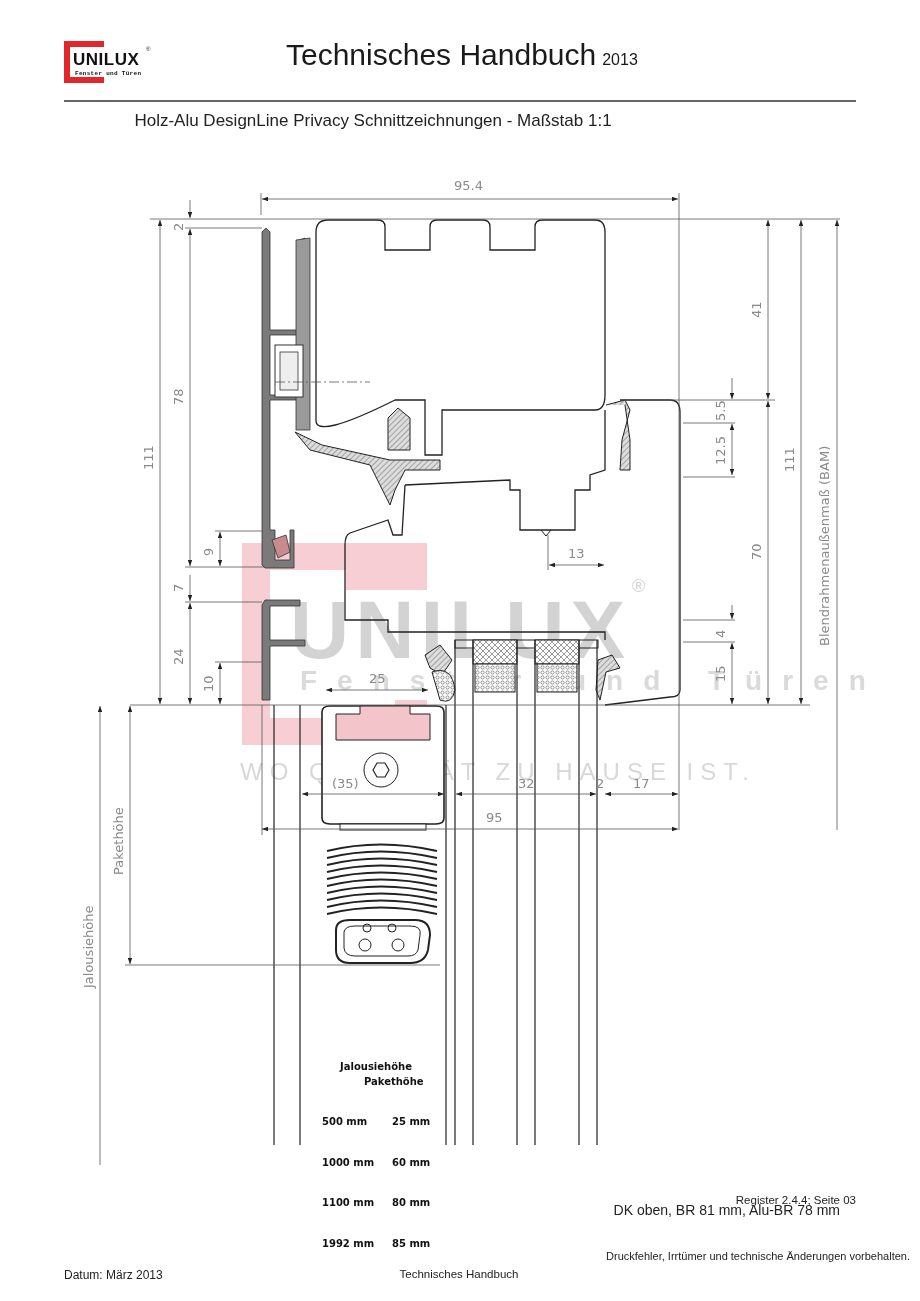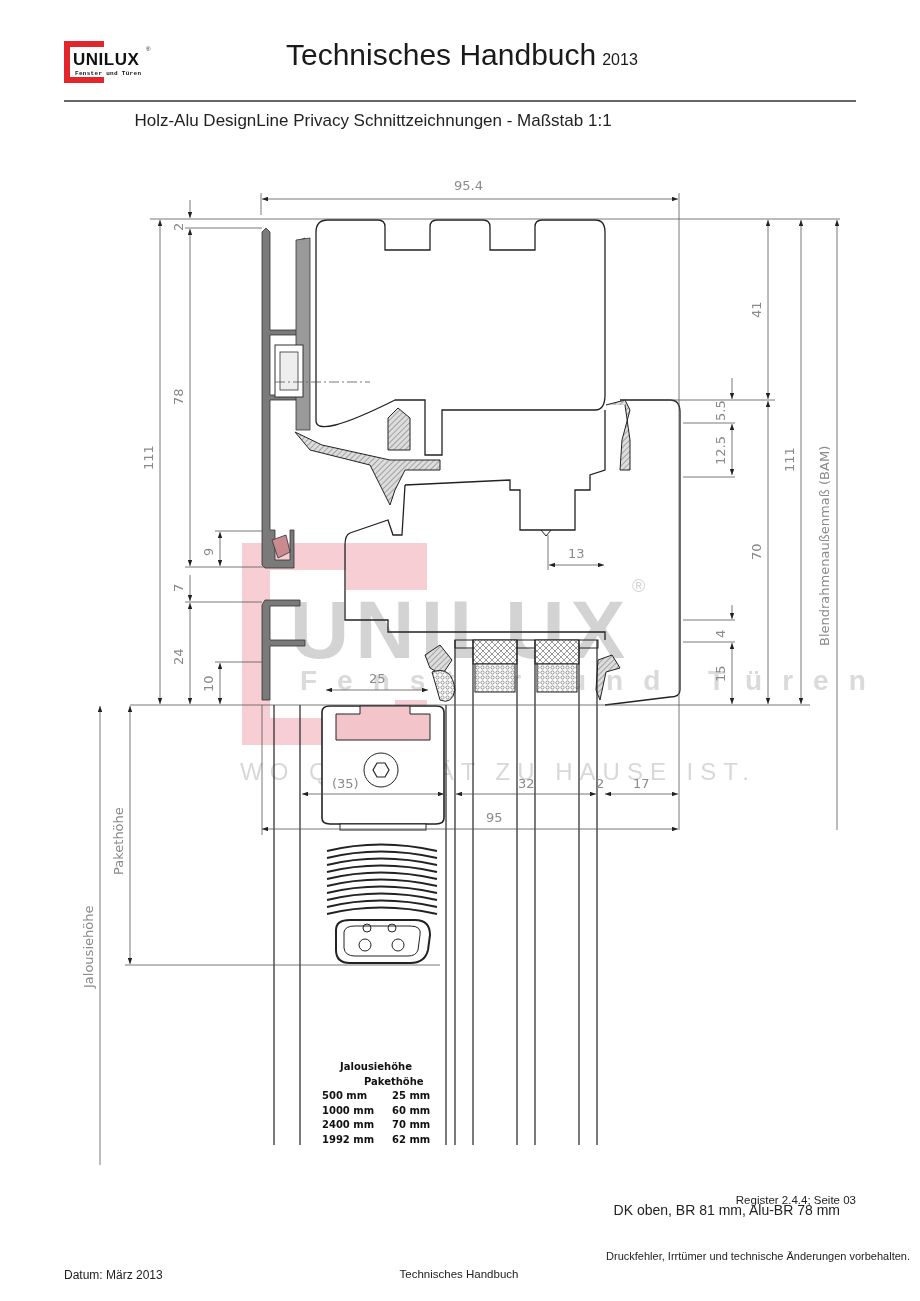--- a/index.html
+++ b/index.html
@@ -11,21 +11,21 @@
   .logo .reg { position:absolute; left:82px; top:5px; font-size:6px; }
   .logo .tag { position:absolute; left:11px; top:29px; font-family:"Liberation Mono", monospace; font-size:6px; font-weight:bold; letter-spacing:0.3px; color:#111; white-space:nowrap; }
   .title { position:absolute; left:278px; top:38px; font-size:30px; color:#1a1a1a; white-space:nowrap;margin-left:8px; }
   .title .year { font-size:16px; margin-left:6px; }
   .rule { position:absolute; left:64px; top:100px; width:792px; height:2px; background:#666; }
   .subtitle { position:absolute; left:0; width:746px; top:111px; text-align:center; font-size:17px; color:#222; }
   svg.drawing { position:absolute; left:0; top:0; }
   .legend { position:absolute; left:322px; top:1060px; font-family:"DejaVu Sans", sans-serif; font-size:10px; font-weight:bold; color:#111; line-height:14.5px; }
   .legend .h1 { padding-left:18px; }
   .legend .h2 { padding-left:42px; }
-  .legend .row { display:flex; }
+  .legend .row { display:flex;margin-top:26px; }
   .legend .c1 { width:70px; }
   .caption { position:absolute; right:80px; top:1202px; font-size:14px; color:#222; }
   .disclaimer { position:absolute; left:0; width:910px; top:1250px; text-align:right; font-size:11px; color:#222; }
   .foot-left { position:absolute; left:64px; top:1268px; font-size:12px; color:#222; }
   .foot-center { position:absolute; left:0; width:918px; top:1268px; text-align:center; font-size:11.5px; color:#222; }
   .foot-right { position:absolute; right:64px; top:1194px; font-size:11.5px; color:#222; }
   .dim { font-family:"DejaVu Sans", sans-serif; font-size:13px; fill:#8a8a8a; font-weight:normal; }
   .wm { font-family:"Liberation Sans", sans-serif; font-weight:bold; }
 </style>
 </head>
@@ -240,26 +240,26 @@
   <div class="h2">Pakethöhe</div>
   <div class="row">
       <span class="c1">500 mm</span>
       <span>25 mm</span>
     </div>
   <div class="row">
       <span class="c1">1000 mm</span>
       <span>60 mm</span>
     </div>
   <div class="row">
-      <span class="c1">2400 mm</span>
-      <span>70 mm</span>
+      <span class="c1">1100 mm</span>
+      <span>80 mm</span>
     </div>
   <div class="row">
       <span class="c1">1992 mm</span>
-      <span>62 mm</span>
+      <span>85 mm</span>
     </div>
 </div>
 
 <div class="caption">DK oben, BR 81 mm, Alu-BR 78 mm</div>
 
 <div class="disclaimer">Druckfehler, Irrtümer und technische Änderungen vorbehalten.</div>
 <div class="foot-left">Datum: März 2013</div>
 <div class="foot-center">Technisches Handbuch</div>
 <div class="foot-right">Register 2.4.4; Seite 03</div>
 

